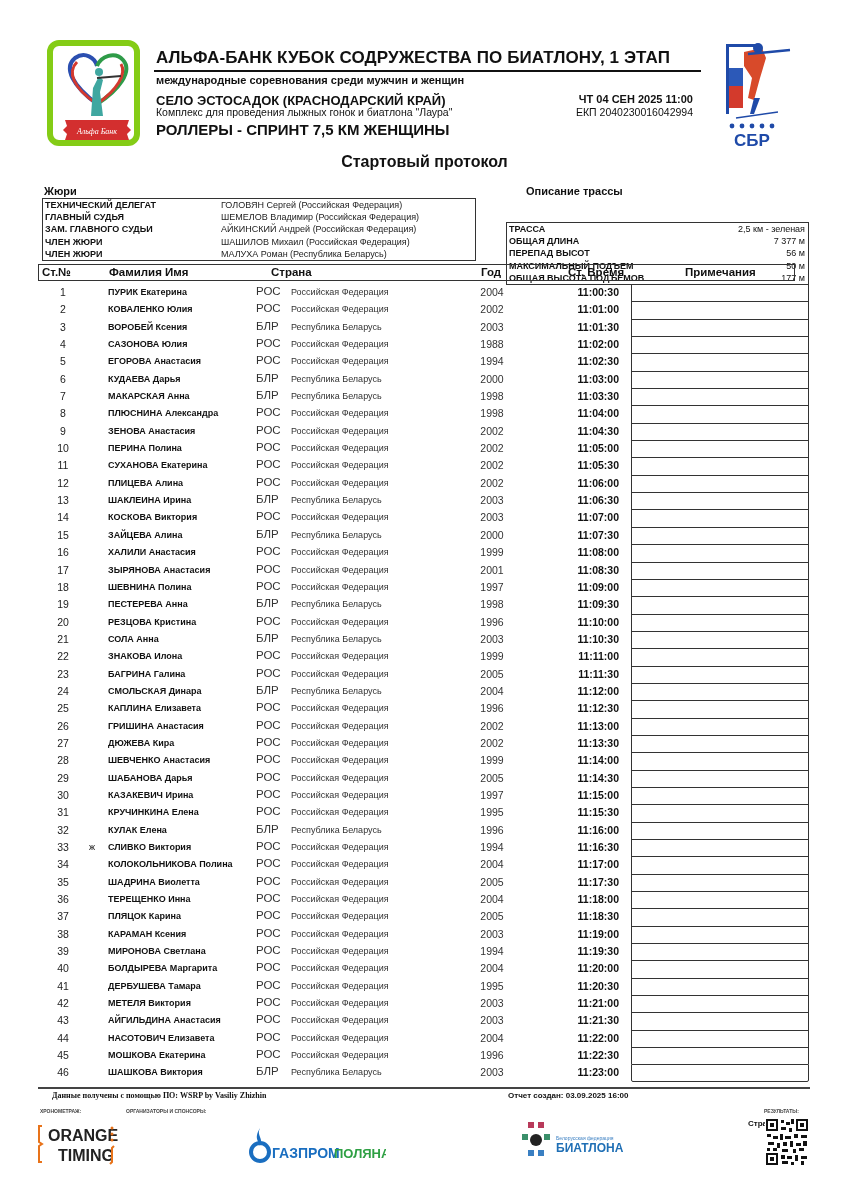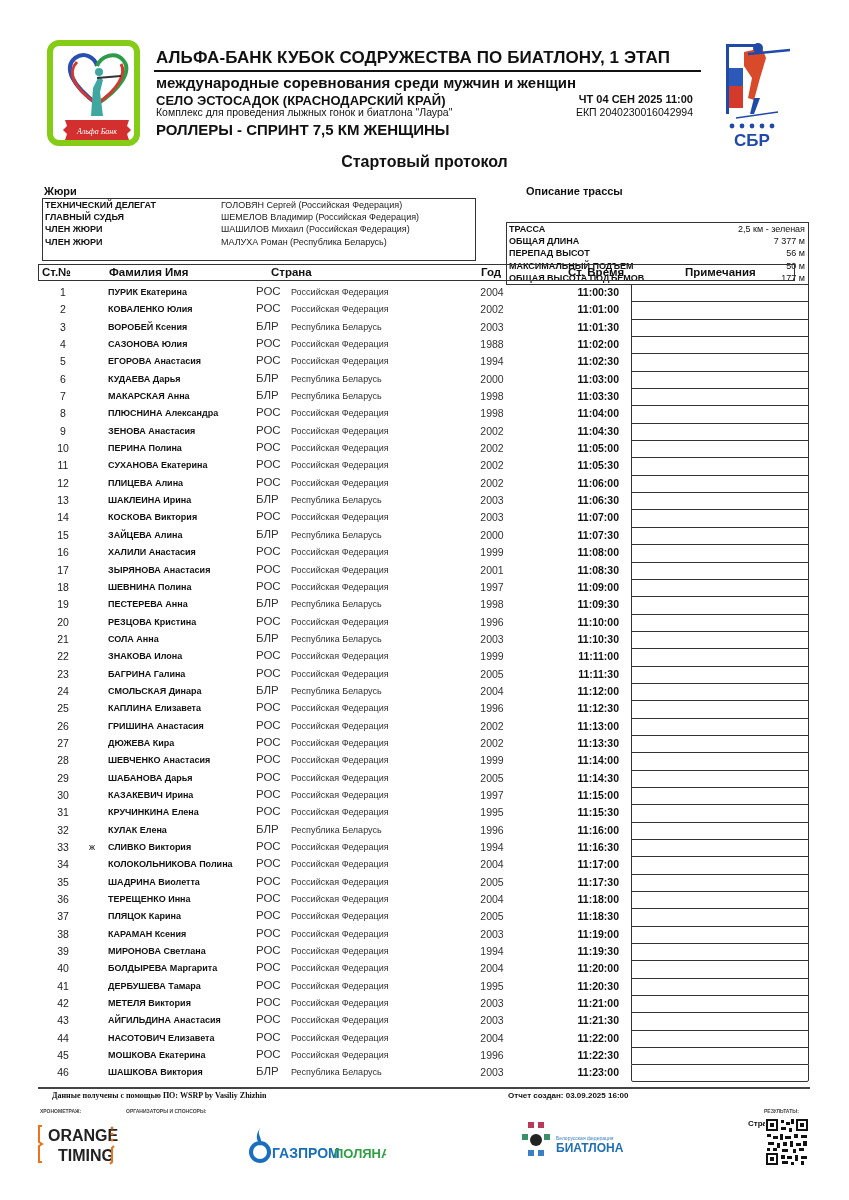--- a/index.html
+++ b/index.html
@@ -6,21 +6,21 @@
   html, body { width: 849px; height: 1200px; background: #ffffff; overflow: hidden; }
   body { font-family: "Liberation Sans", sans-serif; color: #111; position: relative; }
 
   .abs { position: absolute; }
 
   
   .logo-left { left: 47px; top: 40px; width: 93px; height: 106px; border: 6px solid #84cc16; border-radius: 12px; background: #fff; }
   .logo-left svg { position: absolute; left: 0; top: 0; }
   .title-main { left: 156px; top: 48px; font-size: 17px; font-weight: bold; letter-spacing: 0.1px; }
   .title-rule { left: 154px; top: 70px; width: 547px; height: 2px; background: #111; }
-  .subtitle { left: 156px; top: 74px; font-size: 15px; font-weight: bold; }
+  .subtitle { left: 156px; top: 74px; font-size: 11px; font-weight: bold; }
   .venue { left: 156px; top: 93px; font-size: 13px; font-weight: bold; }
   .venue-sub { left: 156px; top: 106px; font-size: 10.5px; }
   .datetime { left: 560px; top: 93px; width: 133px; text-align: right; font-size: 11px; font-weight: bold; }
   .ekp { left: 540px; top: 106px; width: 153px; text-align: right; font-size: 10.5px; }
   .event { left: 156px; top: 121px; font-size: 15px; font-weight: bold; }
   .logo-right { left: 718px; top: 38px; width: 80px; height: 112px; }
   .doc-title { left: 0; top: 153px; width: 849px; text-align: center; font-size: 16px; font-weight: bold; }
 
   
   .sec-label { font-size: 11px; font-weight: bold; }
@@ -112,20 +112,24 @@
 
 <div class="abs sec-label" style="left:44px; top:185px;">Жюри</div>
 <div class="abs box jury-box">
   <div class="jrow">
       <span class="role">ТЕХНИЧЕСКИЙ ДЕЛЕГАТ</span>
       <span class="pname">ГОЛОВЯН Сергей (Российская Федерация)</span>
     </div>
   <div class="jrow">
       <span class="role">ГЛАВНЫЙ СУДЬЯ</span>
       <span class="pname">ШЕМЕЛОВ Владимир (Российская Федерация)</span>
+    </div>
+  <div class="jrow">
+      <span class="role">ЗАМ. ГЛАВНОГО СУДЬИ</span>
+      <span class="pname">АЙКИНСКИЙ Андрей (Российская Федерация)</span>
     </div>
   <div class="jrow">
       <span class="role">ЧЛЕН ЖЮРИ</span>
       <span class="pname">ШАШИЛОВ Михаил (Российская Федерация)</span>
     </div>
   <div class="jrow">
       <span class="role">ЧЛЕН ЖЮРИ</span>
       <span class="pname">МАЛУХА Роман (Республика Беларусь)</span>
     </div>
 </div>

